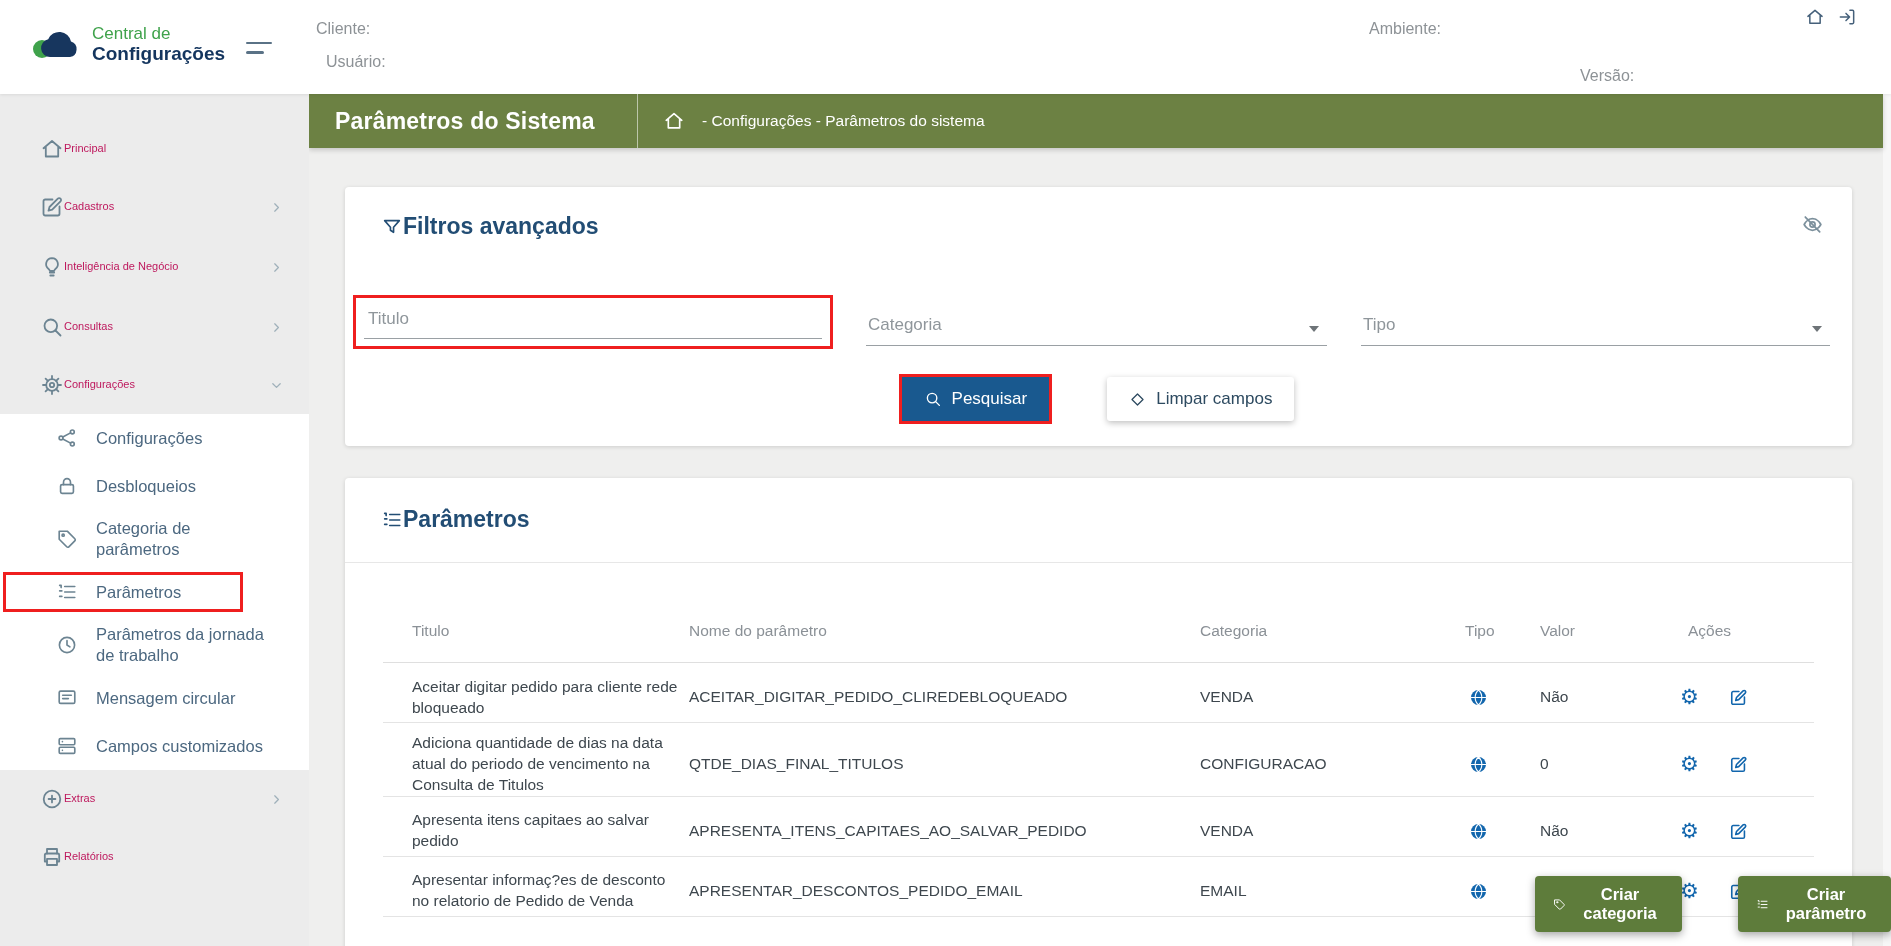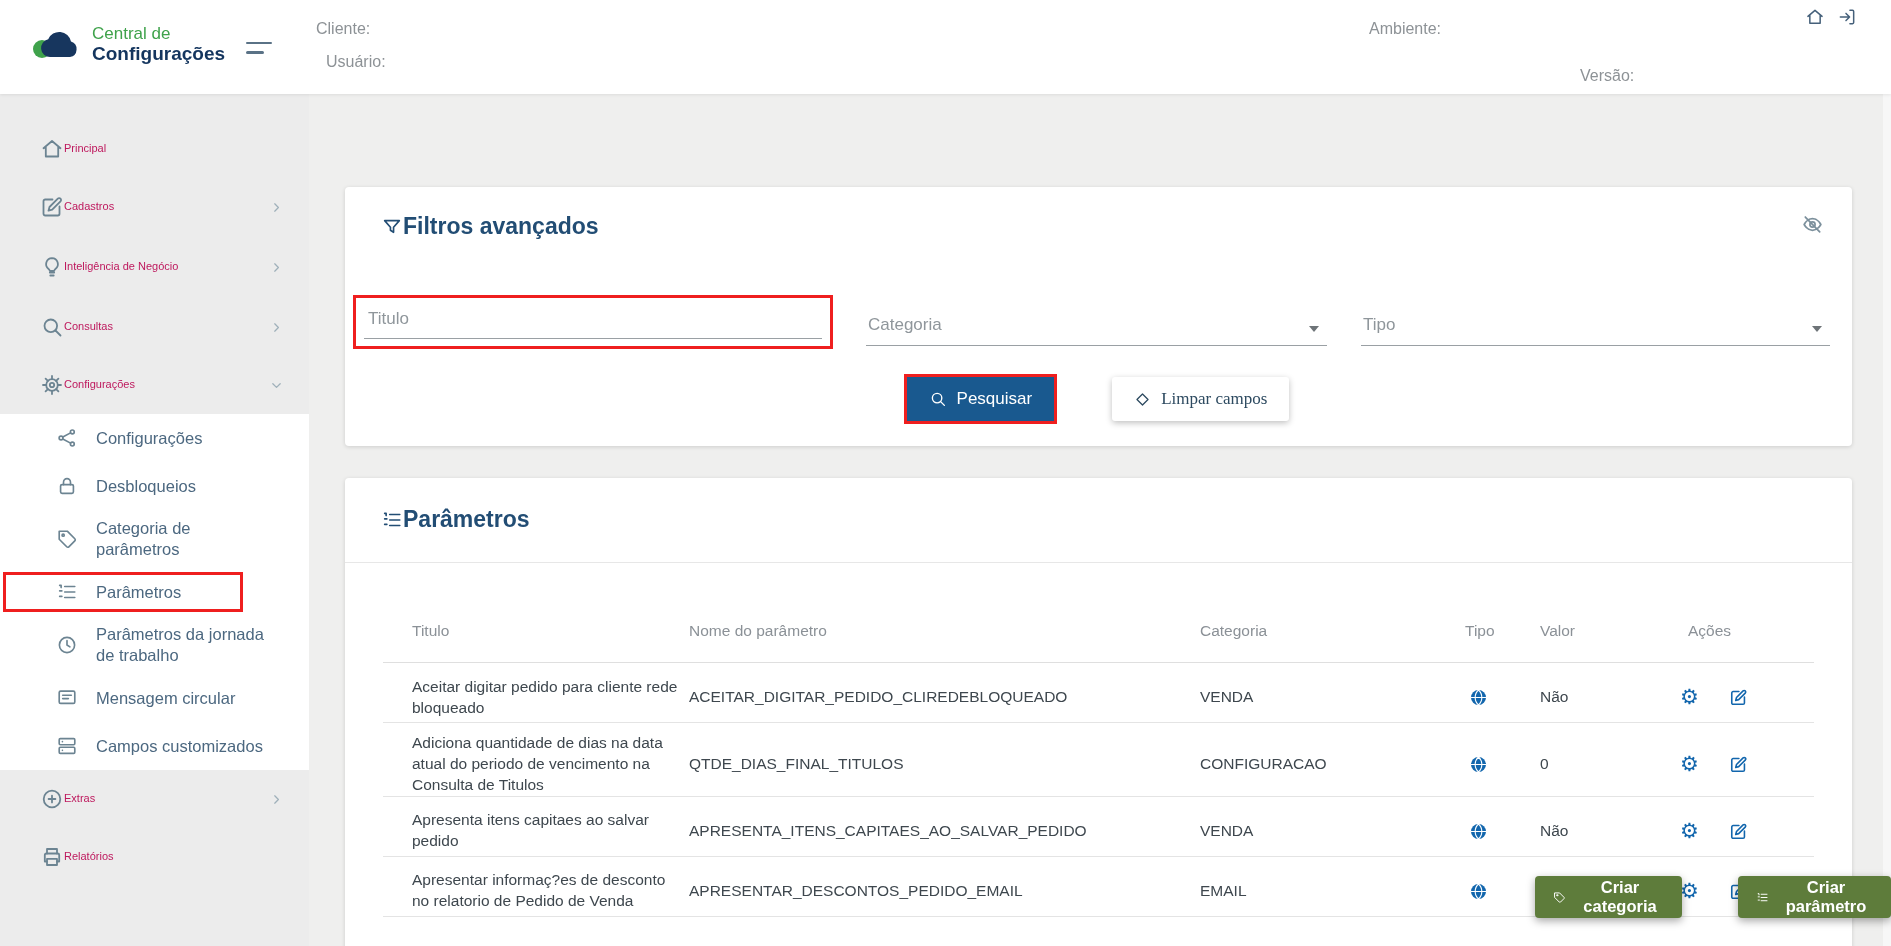--- a/index.html
+++ b/index.html
@@ -62,37 +62,37 @@
 
   .select-field { position: absolute; height: 42px; border-bottom: 1px solid #9aa0a4; display: flex; align-items: flex-end; padding: 0 0 10px 2px; color: #8f969b; font-size: 17px; cursor: pointer; }
   .select-field .arrow { position: absolute; right: 8px; bottom: 13px; width: 0; height: 0; border-left: 5.5px solid transparent; border-right: 5.5px solid transparent; border-top: 6px solid #6e7478; }
   .field-categoria { left: 521px; top: 117px; width: 461px; }
   .field-tipo { left: 1016px; top: 117px; width: 469px; }
 
   .filter-actions { position: absolute; left: 0; right: 4px; top: 187px; display: flex; justify-content: center; gap: 16px; }
   .search-wrap { border: 3px solid #ef1f1f; }
   .btn-search { display: flex; align-items: center; gap: 10px; background: #19598f; color: #fff; border: none; font-size: 17px; padding: 0 22px; height: 44px; cursor: pointer; font-family: inherit; }
   .btn-search .icon { width: 18px; height: 18px; }
-  .btn-clear { display: flex; align-items: center; gap: 10px; background: #fff; color: #2d4a60; border: none; font-size: 17px; padding: 0 22px; height: 44px; margin-top: 3px; box-shadow: 0 2px 6px rgba(0,0,0,.25); border-radius: 3px; cursor: pointer; font-family: Liberation Serif, serif; margin-left: 39px; }
+  .btn-clear { display: flex; align-items: center; gap: 10px; background: #fff; color: #2d4a60; border: none; font-size: 17px; padding: 0 22px; height: 44px; margin-top: 3px; box-shadow: 0 2px 6px rgba(0,0,0,.25); border-radius: 3px; cursor: pointer; font-family: Liberation Sans, sans-serif; margin-left: 39px; }
   .btn-clear .icon { width: 17px; height: 17px; }
 
   .params-divider { position: absolute; left: 0; right: 0; top: 84px; height: 1px; background: #e7e7e7; }
   .ptable { position: absolute; left: 38px; right: 38px; top: 85px; }
   .thead, .trow { display: grid; grid-template-columns: 277px 511px 265px 75px 148px 1fr; padding-left: 29px; align-items: center; }
   .thead { height: 100px; align-items: end; padding-bottom: 22px; border-bottom: 1px solid #dfdfdf; color: #8b9197; font-size: 15.5px; }
   .trow { border-bottom: 1px solid #e4e4e4; padding-top: 10px; min-height: 60px; color: #3e474e; font-size: 15.5px; line-height: 1.35; }
   .td { padding-right: 10px; }
   .c-tipo { padding-left: 4px; }
   .globe-svg { display: block; }
   .c-acoes { display: flex; gap: 30px; align-items: center; margin-left: -8px; }
   .act-gear { font-family: "DejaVu Sans", sans-serif; font-size: 21px; color: #1266ad; line-height: 1; cursor: pointer; }
   .act-edit { width: 19px; height: 19px; color: #1266ad; cursor: pointer; }
 
   .fabs { position: absolute; top: 876px; left: 1492px; display: flex; gap: 13px; z-index: 10; }
-  .fab { display: flex; align-items: center; gap: 10px; height: 42px; padding: 0 18px; background: #5e7c3b; color: #fff; border: none; border-radius: 4px; font-size: 16.5px; font-weight: bold; font-family: inherit; box-shadow: 0 3px 8px rgba(0,0,0,.35); cursor: pointer; margin-left: 43px; }
+  .fab { display: flex; align-items: center; gap: 10px; height: 56px; padding: 0 18px; background: #5e7c3b; color: #fff; border: none; border-radius: 4px; font-size: 16.5px; font-weight: bold; font-family: inherit; box-shadow: 0 3px 8px rgba(0,0,0,.35); cursor: pointer; margin-left: 43px; }
   .fab .icon { width: 17px; height: 17px; }
 </style>
 </head>
 <body>
 
 <header class="topbar">
   <div class="logo">
     <svg width="52" height="34" viewBox="0 0 52 34">
       <circle cx="12" cy="22" r="9" fill="#3fa24b"></circle>
       <path d="M20 30a9 9 0 0 1-1.8-17.8A12 12 0 0 1 41 14.5 8 8 0 0 1 40 30z" fill="#17365e"></path>
@@ -285,20 +285,30 @@
           <rect x="7" y="13.8" width="10" height="6.2"></rect>
         </svg>
       </span>
     <span class="lbl">Relatórios</span>
   </div>
 </aside>
 
 <main class="main">
   <div class="scroll-strip"></div>
 
+  <div class="green-bar">
+    <span class="pg-title">Parâmetros do Sistema</span>
+    <span class="pg-divider"></span>
+    <span class="pg-home">
+        <svg class="icon" viewBox="0 0 24 24">
+          <path d="M3.5 11.2 12 4l8.5 7.2M5.8 10v9.5h12.4V10"></path>
+        </svg>
+      </span>
+    <span class="pg-crumb">- Configurações - Parâmetros do sistema</span>
+  </div>
 
   <section class="card filters-card">
     <div class="card-title filters-title">
       <span class="icon-wrap">
           <svg class="icon" viewBox="0 0 24 24">
             <path d="M4 5h16l-6.3 7.2v5.6l-3.4-2.2v-3.4z"></path>
           </svg>
         </span>
       <span>Filtros avançados</span>
     </div>

